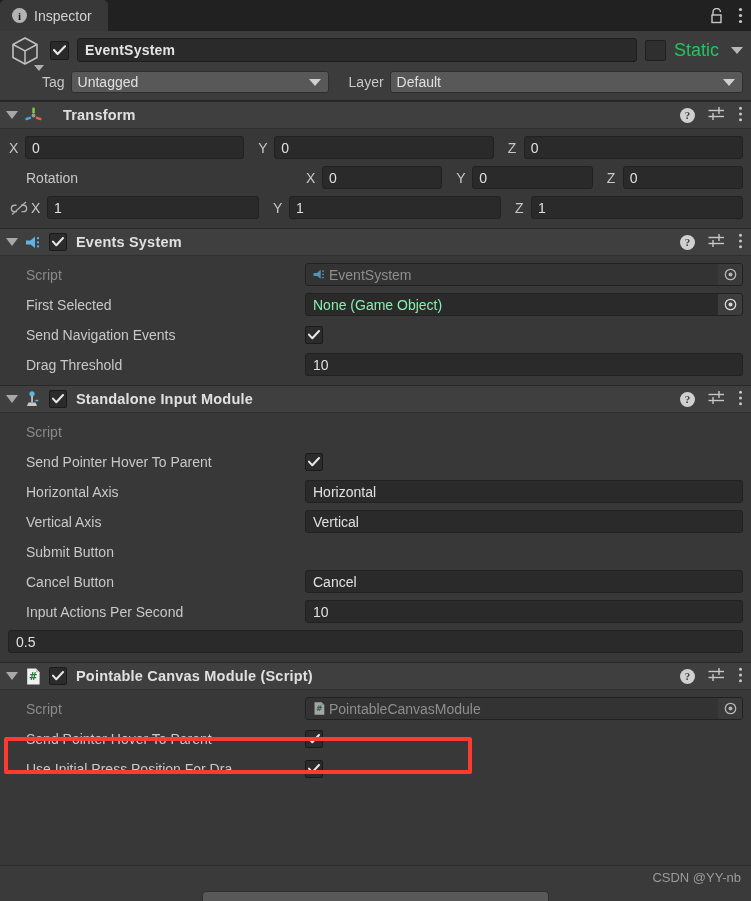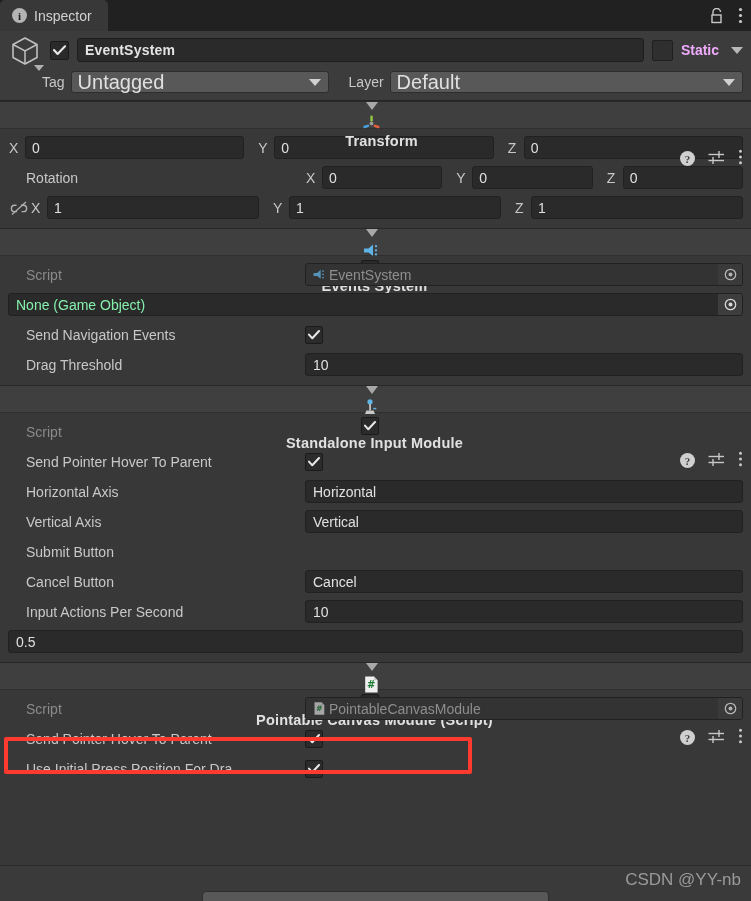--- a/index.html
+++ b/index.html
@@ -105,21 +105,21 @@
     font-size: 14px;
     letter-spacing: .2px;
   }
   .static-cb {
     width: 21px; height: 21px;
     background: #2f2f2f;
     border: 1px solid #1f1f1f;
     border-radius: 2px;
     flex: 0 0 21px;
   }
-  .static-label { color: #f0abfc; font-size: 14px; font-weight: bold; }
+  .static-label { color: #22c55e; font-size: 18px; }
   .static-caret {
     width: 0; height: 0;
     border-left: 6px solid transparent;
     border-right: 6px solid transparent;
     border-top: 7px solid #b8b8b8;
     margin-left: 4px;
   }
 
   .go-row2 {
     display: flex;
@@ -132,21 +132,21 @@
   .fld-label { color: #c8c8c8; font-size: 14px; white-space: nowrap; }
   .popup {
     height: 22px;
     background: #585858;
     border: 1px solid #2e2e2e;
     border-radius: 3px;
     display: flex;
     align-items: center;
     padding: 8px 6px;
     color: #e0e0e0;
-    font-size: 20px;
+    font-size: 14px;
     position: relative;
   }
   .popup .pcaret {
     position: absolute;
     right: 7px;
     width: 0; height: 0;
     border-left: 6px solid transparent;
     border-right: 6px solid transparent;
     border-top: 7px solid #d0d0d0;
   }
@@ -156,21 +156,20 @@
   
   .comp-header {
     height: 28px;
     background: #3f3f3f;
     border-top: 1px solid #282828;
     border-bottom: 1px solid #303030;
     display: flex;
     align-items: center;
     padding: 0 8px 0 6px;
     position: relative;
-    flex-direction: column;
   }
   .foldout {
     width: 0; height: 0;
     border-left: 6px solid transparent;
     border-right: 6px solid transparent;
     border-top: 8px solid #a8a8a8;
     margin-right: 6px;
     flex: 0 0 12px;
   }
   .comp-icon { width: 19px; height: 19px; flex: 0 0 19px; margin-right: 6px; display:flex;align-items:center;justify-content:center;}
@@ -323,21 +322,21 @@
     left: 0; right: 0; bottom: 0;
     height: 36px;
     background: #3a3a3a;
     border-top: 1px solid #2c2c2c;
   }
   .watermark {
     position: absolute;
     right: 10px;
     top: 4px;
     color: #9a9a9a;
-    font-size: 17px;
+    font-size: 13px;
   }
   .add-comp {
     position: absolute;
     left: 202px;
     right: 202px;
     bottom: -12px;
     height: 22px;
     background: #585858;
     border: 1px solid #2e2e2e;
     border-radius: 4px;
@@ -529,20 +528,21 @@
       <span class="oftext">EventSystem</span>
       <span class="obj-sel">
         <svg width="13" height="13" viewBox="0 0 13 13">
             <circle cx="6.5" cy="6.5" r="5.2" fill="none" stroke="#b5b5b5" stroke-width="1.3"></circle>
             <circle cx="6.5" cy="6.5" r="2" fill="#b5b5b5"></circle>
           </svg>
       </span>
     </span>
   </div>
   <div class="prop-row">
+    <span class="prop-label">First Selected</span>
     <span class="obj-field">
       <span class="oftext" style="padding-left:2px;">None (Game Object)</span>
       <span class="obj-sel">
         <svg width="13" height="13" viewBox="0 0 13 13">
             <circle cx="6.5" cy="6.5" r="5.2" fill="none" stroke="#d8d8d8" stroke-width="1.3"></circle>
             <circle cx="6.5" cy="6.5" r="2" fill="#d8d8d8"></circle>
           </svg>
       </span>
     </span>
   </div>

